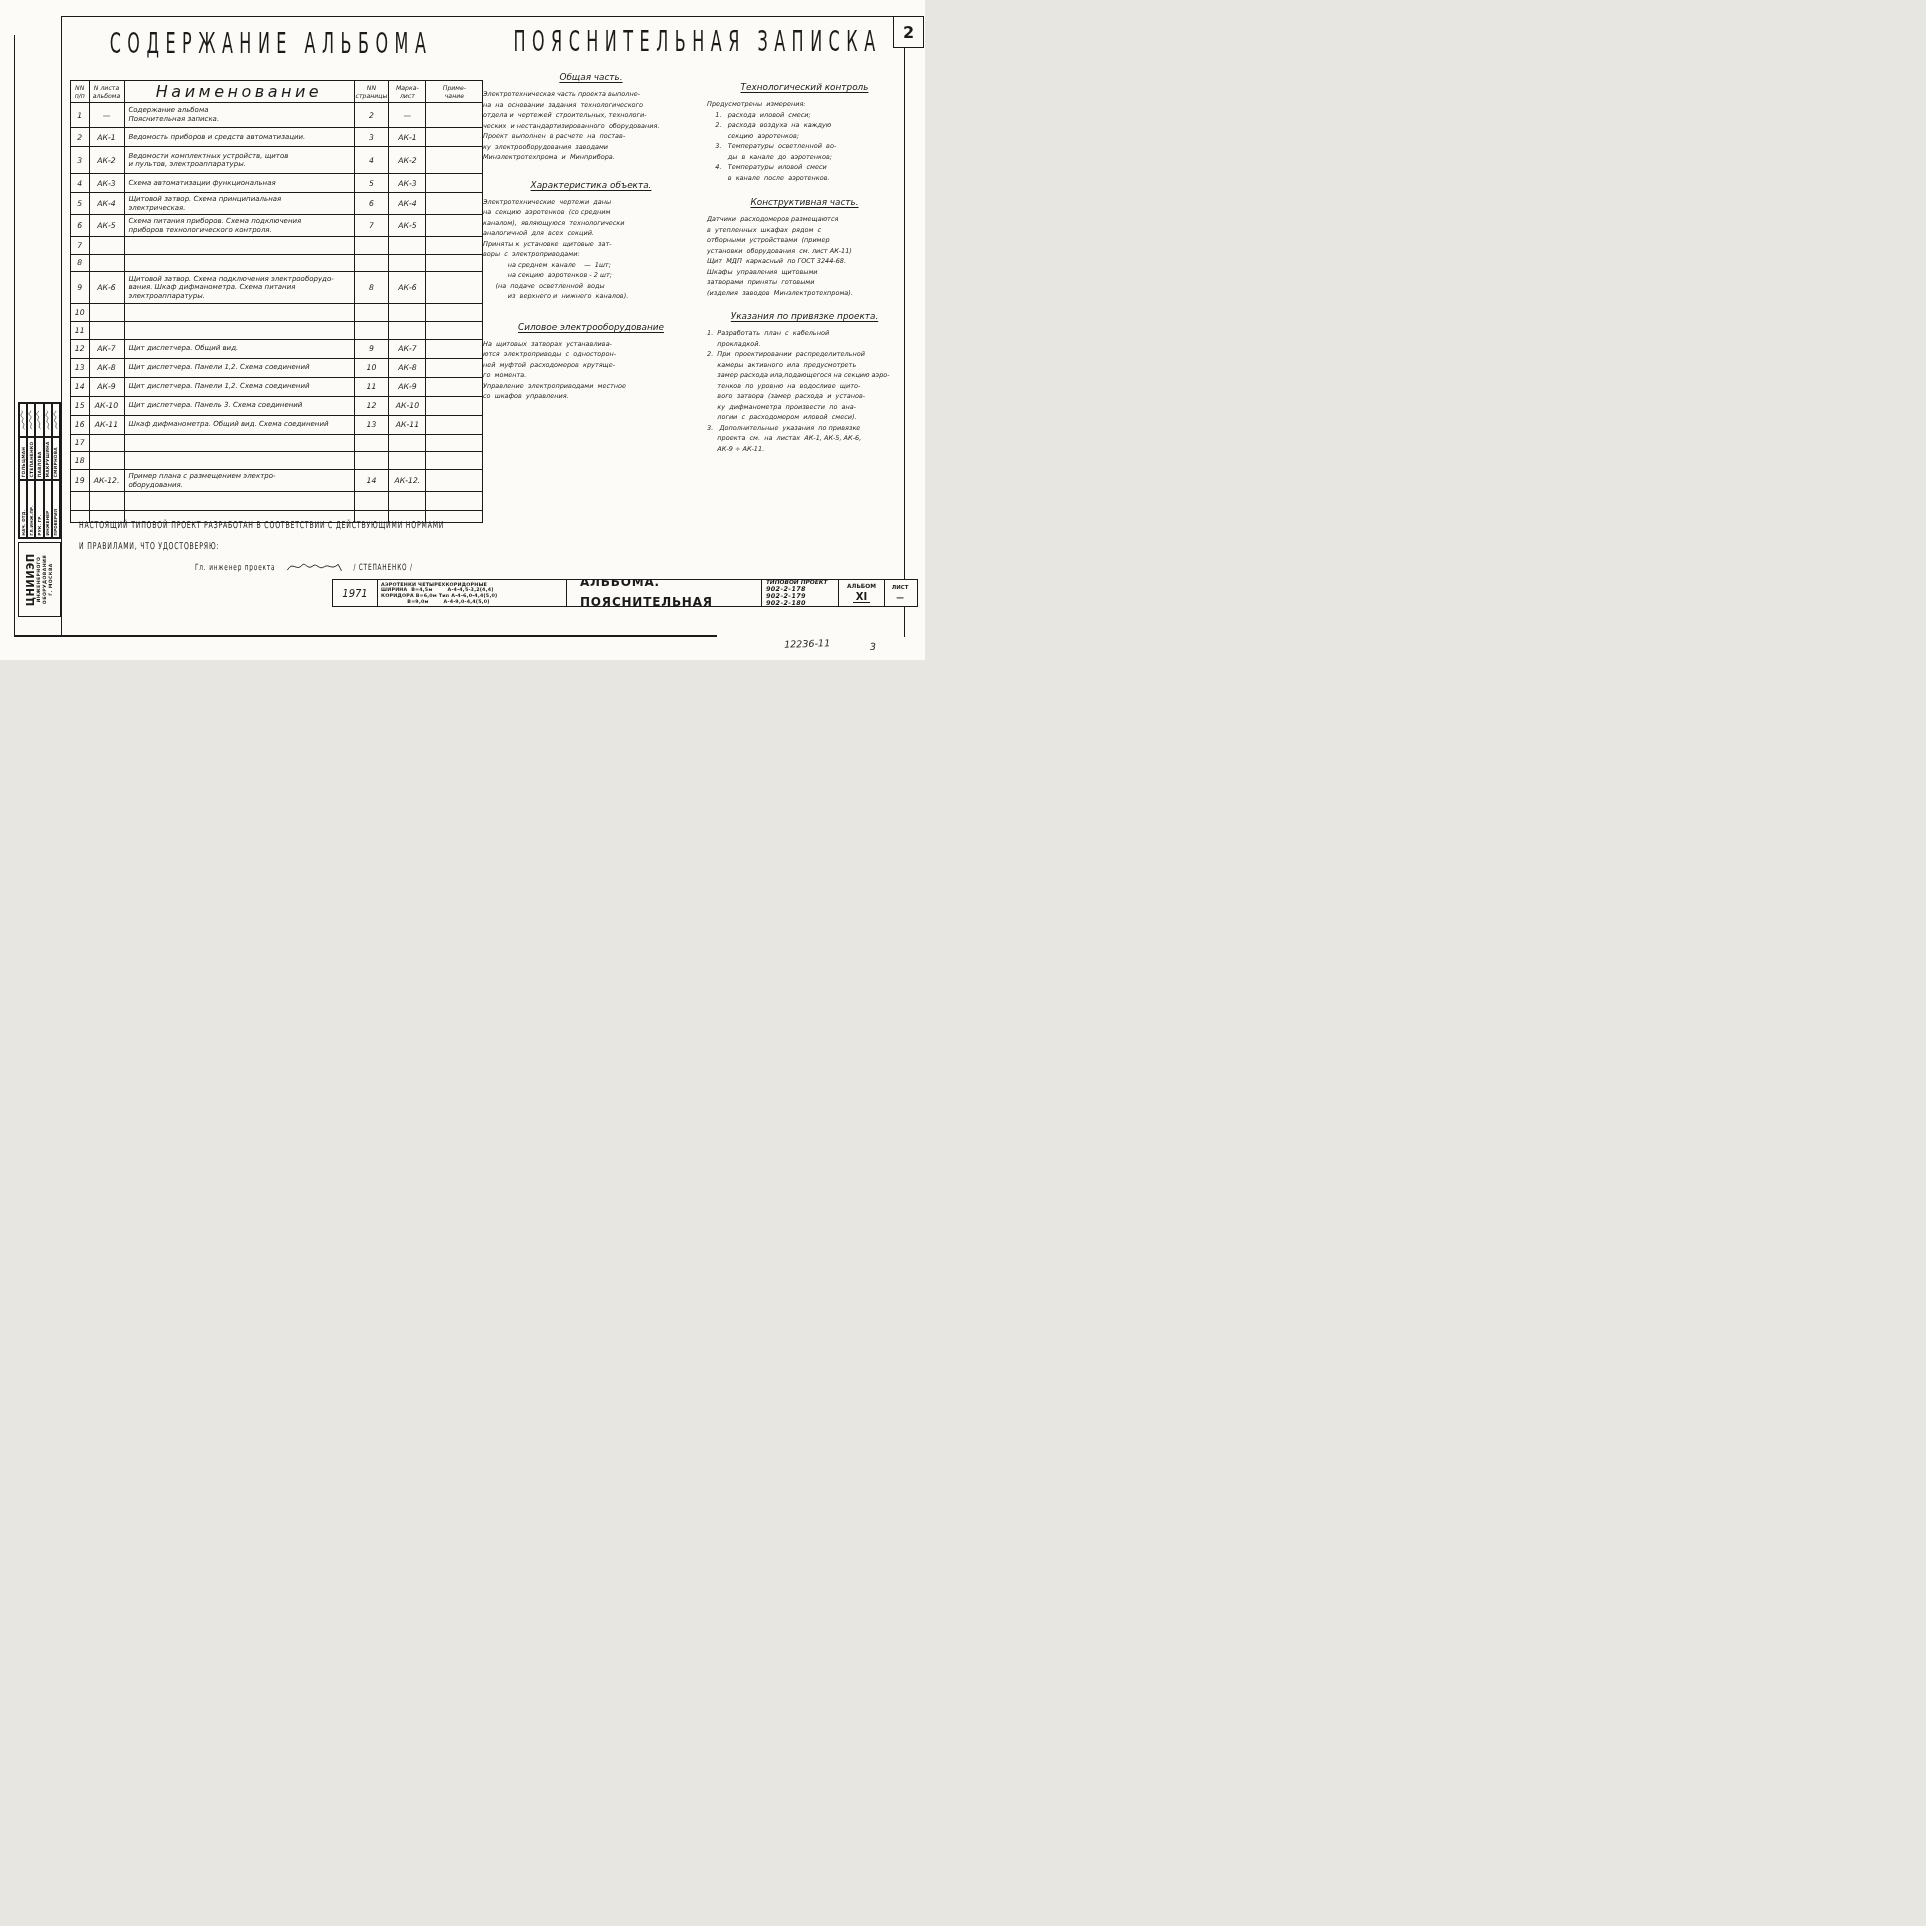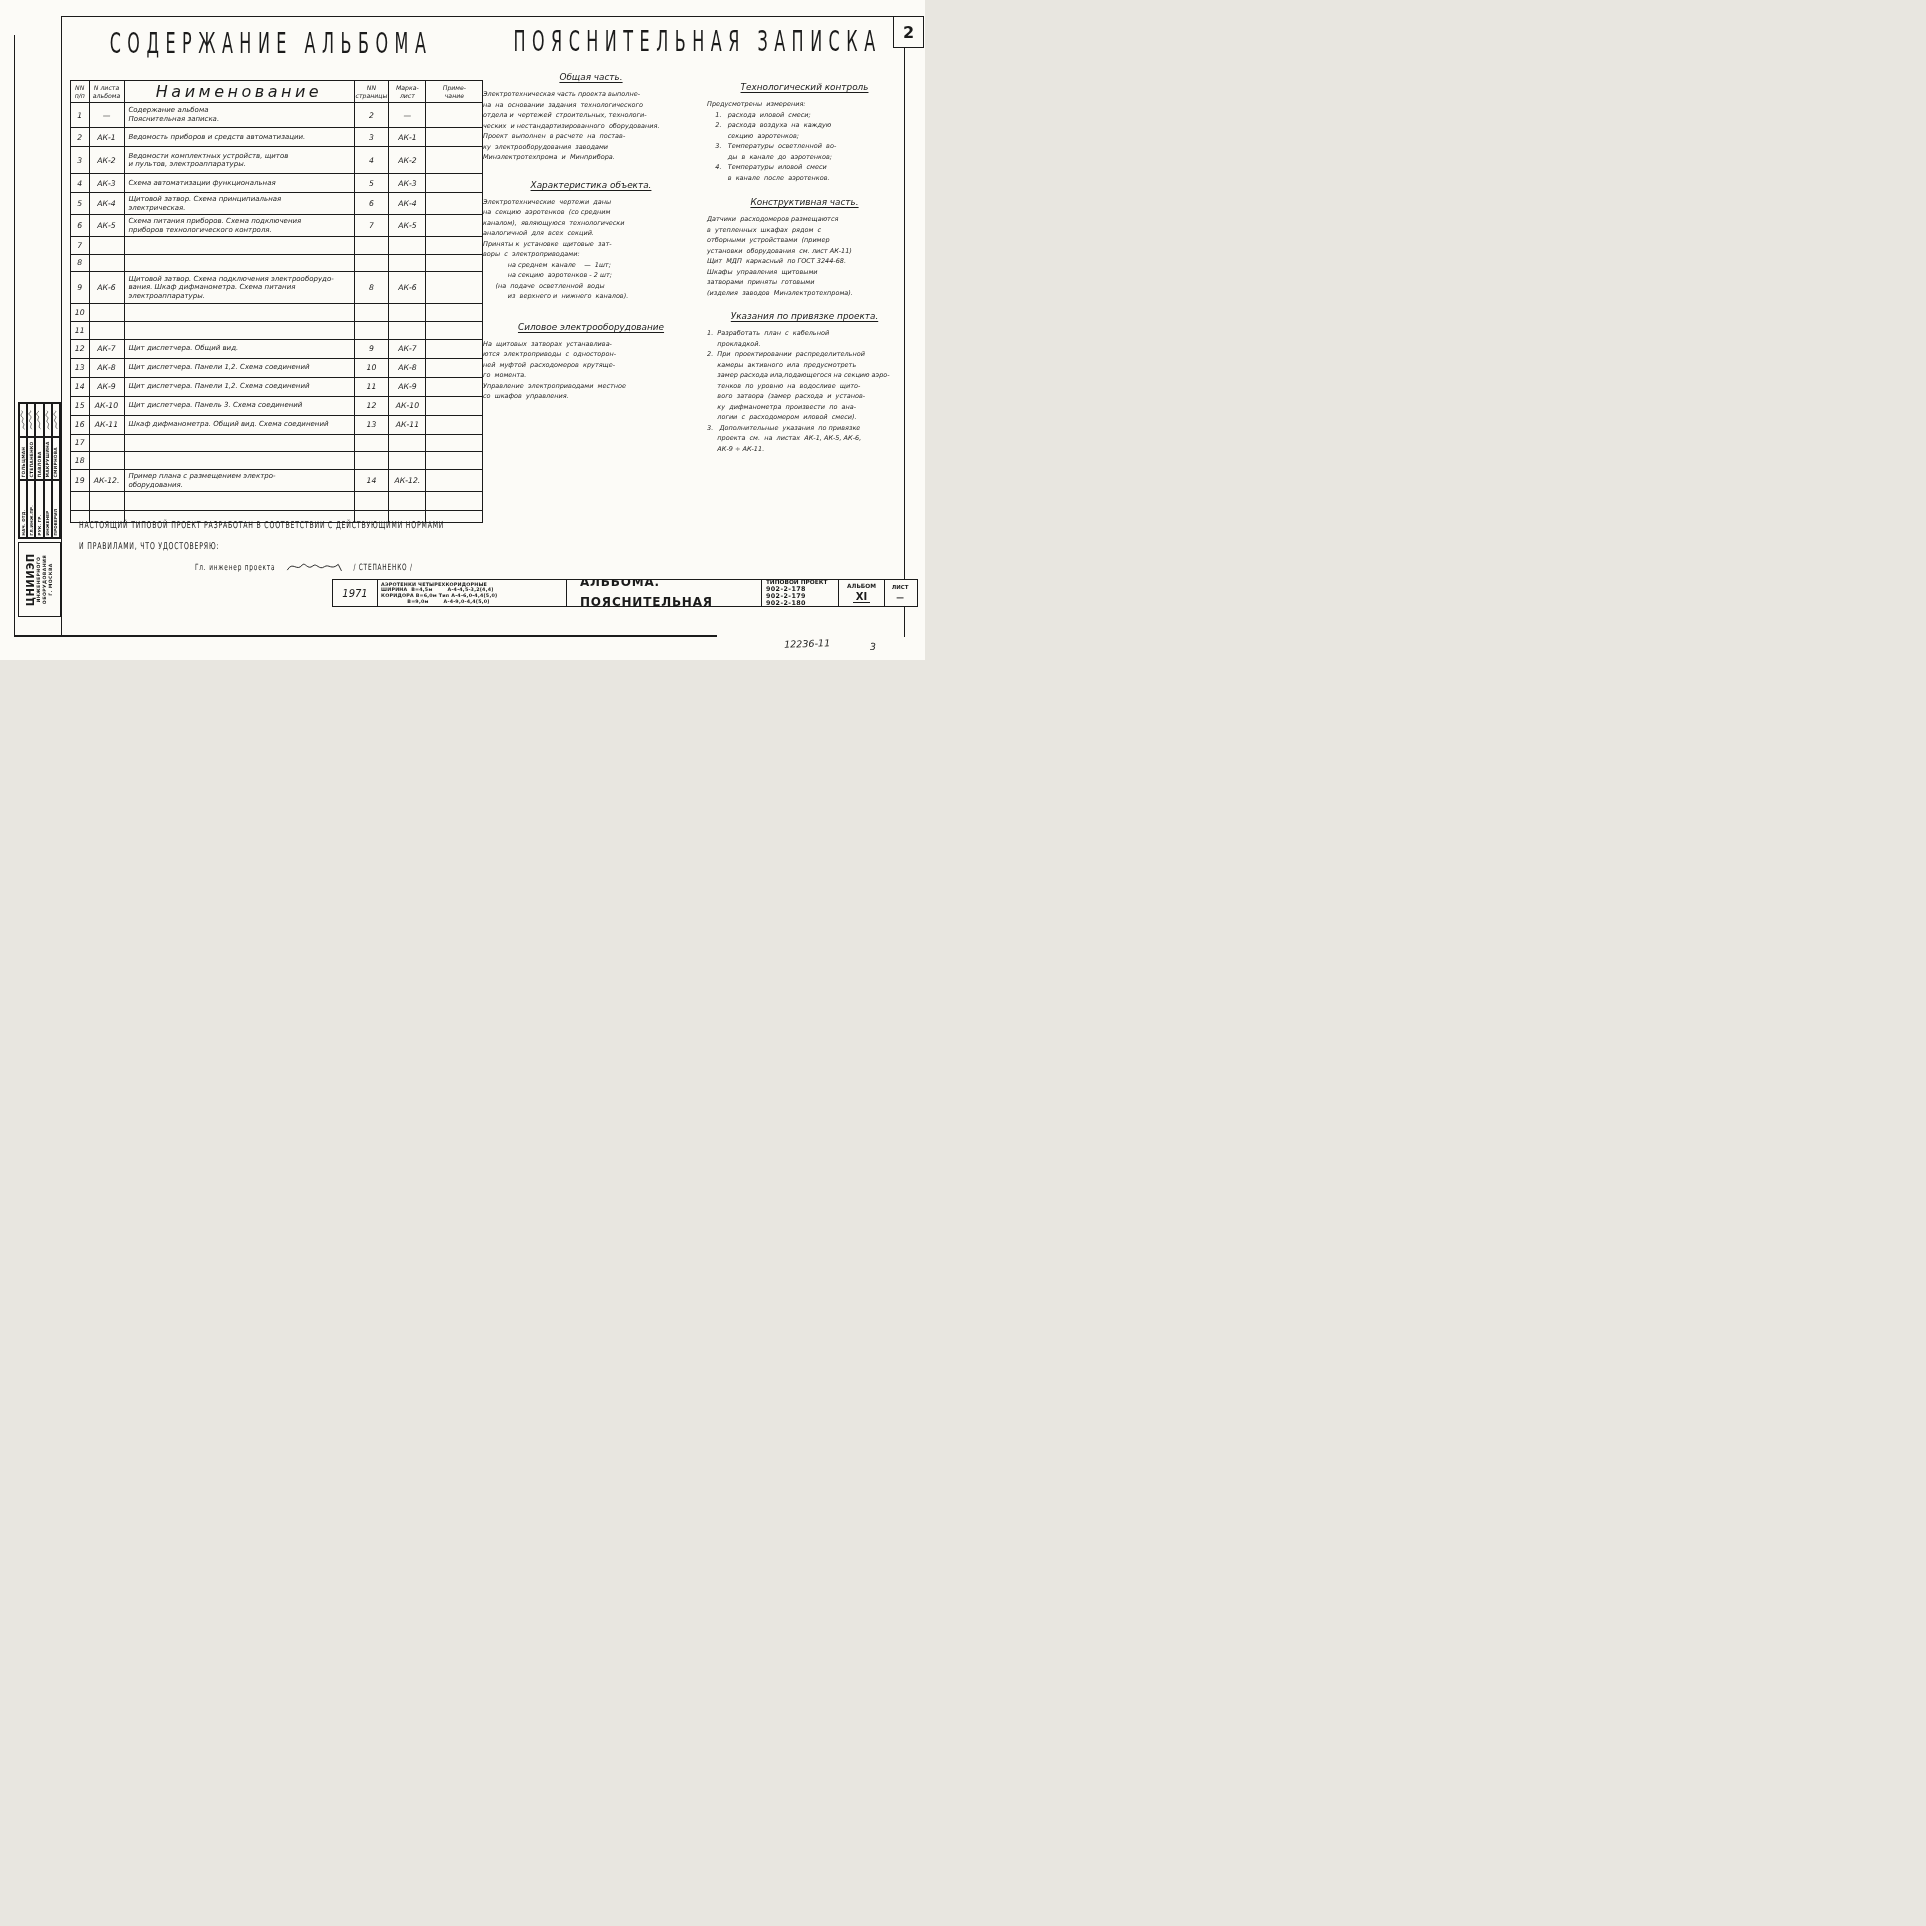--- a/index.html
+++ b/index.html
@@ -67,21 +67,21 @@
     display:flex;background:#fcfbf7;
   }
   .tcell{border-right:1.2px solid #1b1b1b;box-sizing:border-box;height:100%;
          display:flex;flex-direction:column;justify-content:center;overflow:hidden;}
   .tcell:last-child{border-right:none;}
   .t-year{width:45px;align-items:center;font-size:10px;font-style:italic;}
   .t-desc{width:189px;font-size:4.8px;font-weight:bold;line-height:1.18;
           white-space:pre;padding-left:3.1px;letter-spacing:0.2px;}
   .t-title{width:195px;font-size:12px;font-weight:bold;letter-spacing:0.8px;
            line-height:1.65;padding-left:13px;white-space:pre-line;}
-  .t-proj{width:77px;font-size:5.8px;font-weight:bold;padding-left:3.9px;line-height:1.1;}
+  .t-proj{width:77px;font-size:5.8px;font-weight:bold;padding-left:3.9px;line-height:1.1;font-style:italic;}
   .t-proj .pnum{font-size:6.4px;letter-spacing:0.4px;}
   .t-album{width:46px;align-items:center;text-align:center;font-size:5.8px;font-weight:bold;}
   .t-album .alb{font-size:10px;border-bottom:0.8px solid #1b1b1b;margin-top:1.5px;padding:0 2.3px;}
   .t-sheet{width:30px;align-items:center;text-align:center;font-size:5.4px;font-weight:bold;}
   .t-sheet .shv{font-size:7.7px;margin-top:2.3px;}
   .hand{position:absolute;font-style:italic;font-size:9.6px;transform:rotate(-2deg);}
   
   .stamp{
     position:absolute;left:17.7px;top:402px;width:215px;height:43px;
     transform:rotate(-90deg) translateX(-215px);transform-origin:0 0;

